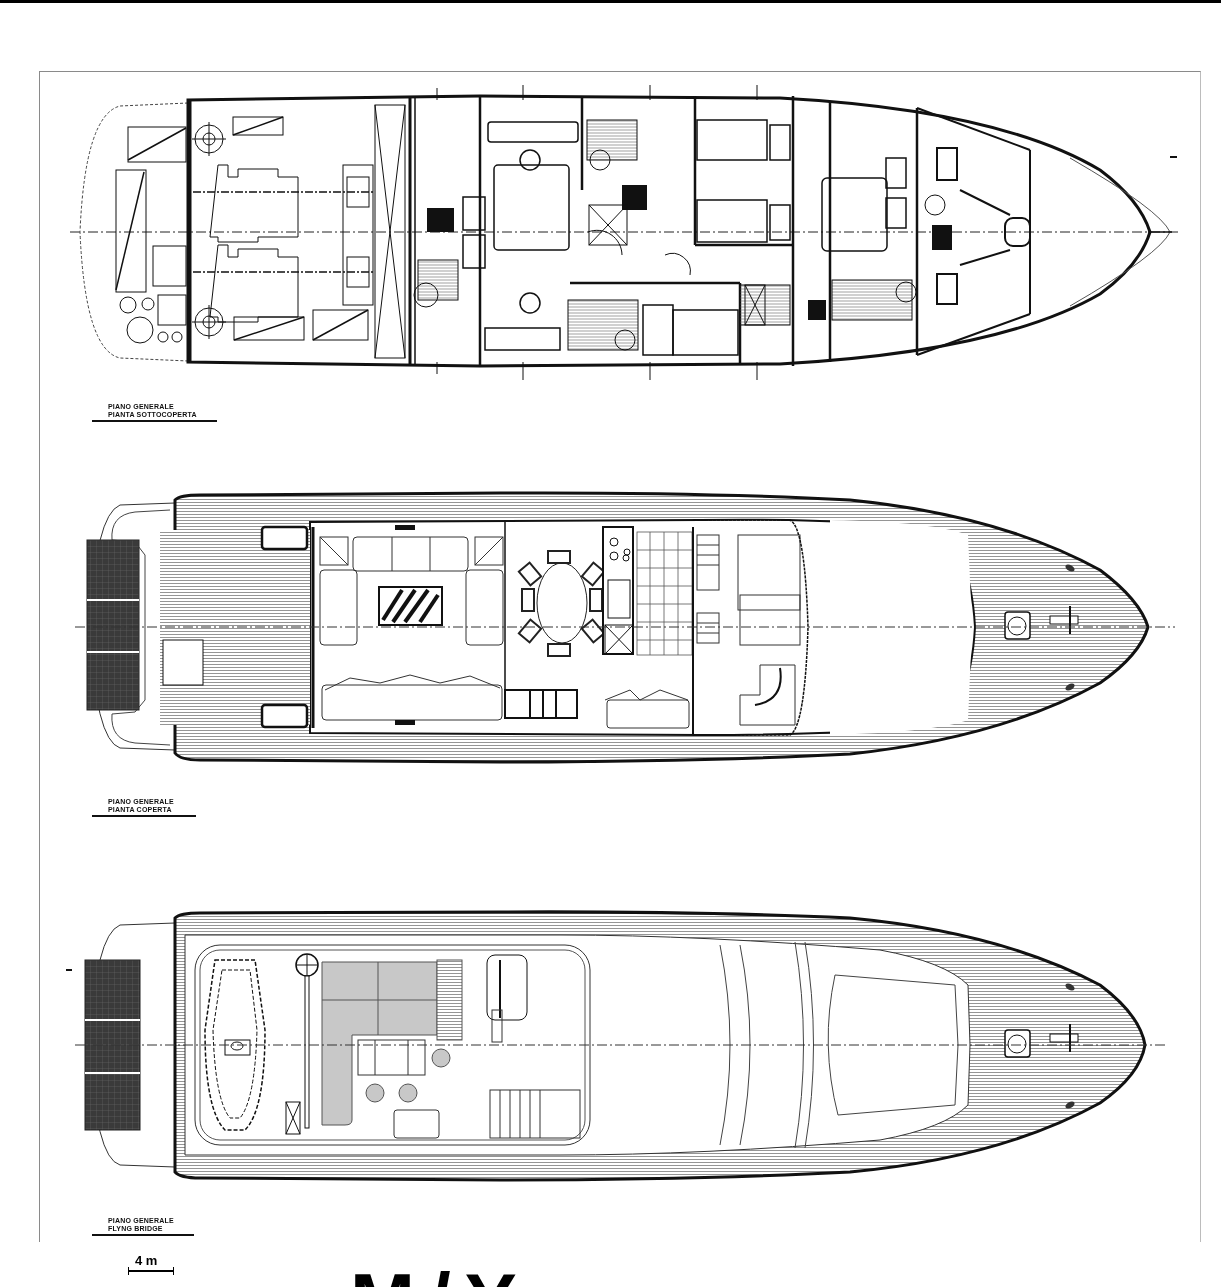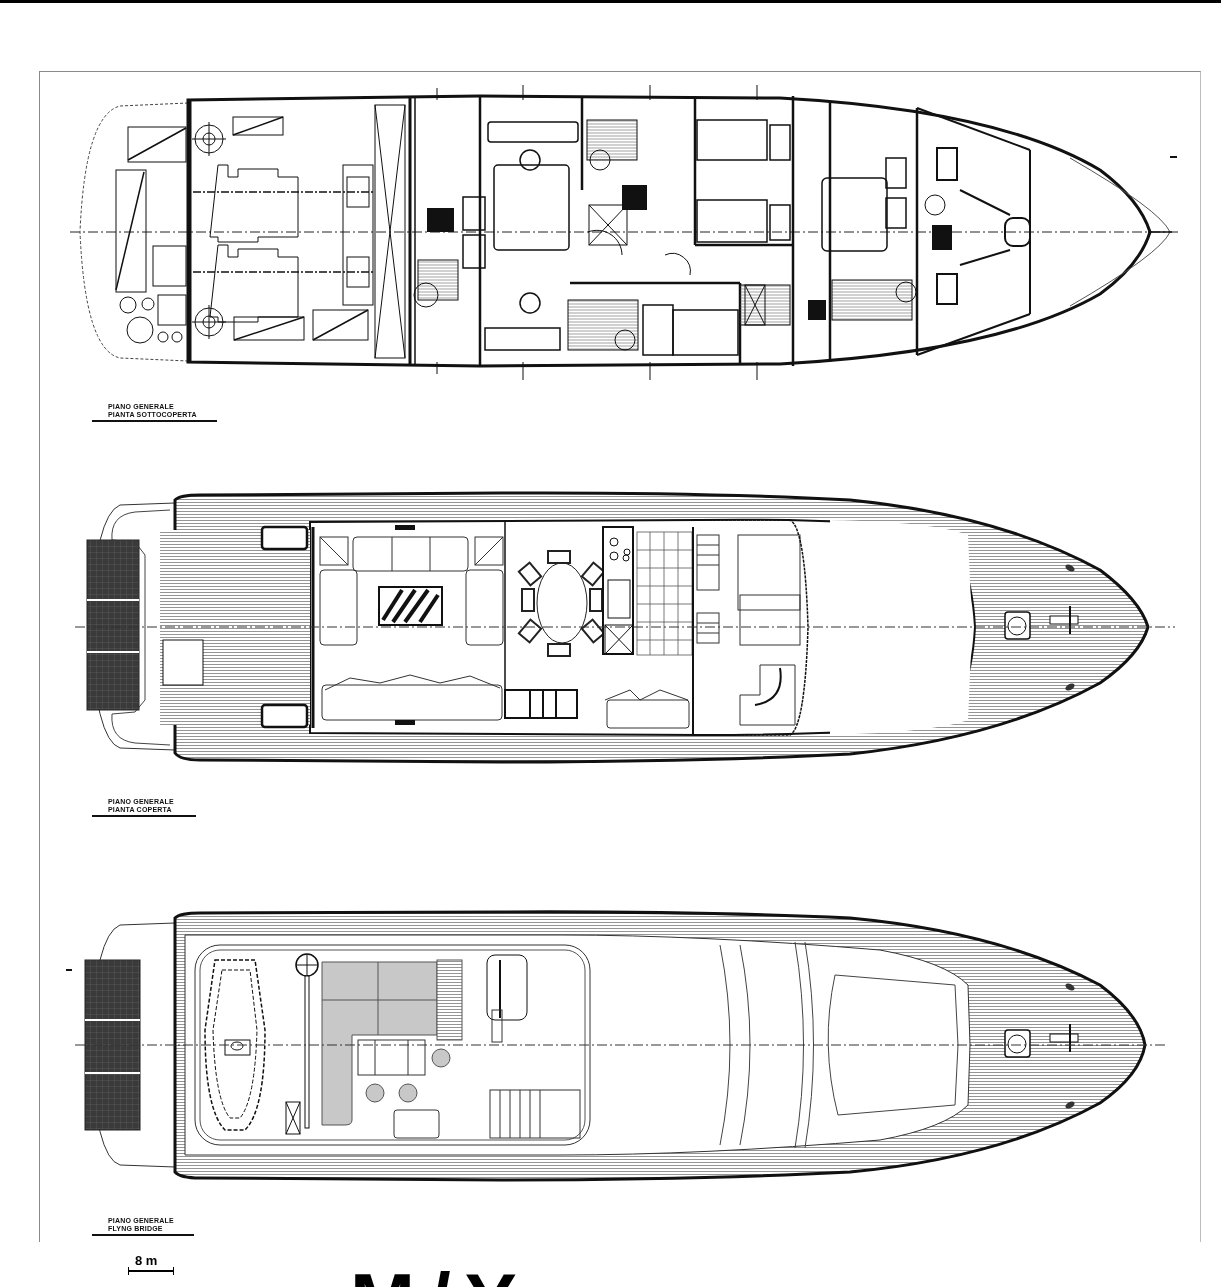--- a/index.html
+++ b/index.html
@@ -382,17 +382,17 @@
   <line x1="66" y1="970" x2="72" y2="970" stroke="#111" stroke-width="2"></line>
 </svg>
 </div>
 <div class="caption" style="top:1217px">
   <span>PIANO GENERALE</span>
   <span class="l2">FLYNG BRIDGE</span>
 </div>
 <div class="caption-rule" style="left:92px;top:1234px;width:102px"></div>
 
 <div class="scale">
-  <span class="scale-label">8 m</span>
+  <span class="scale-label">4 m</span>
   <div class="scale-bar"></div>
 </div>
 
 <div class="title">M/Y ...</div>
 
 </body></html>

